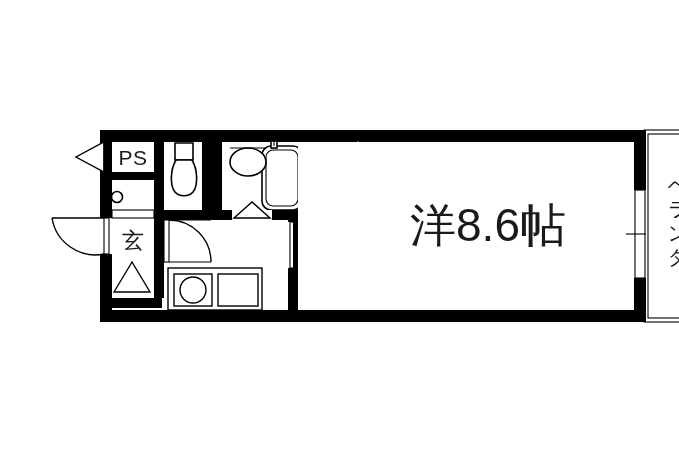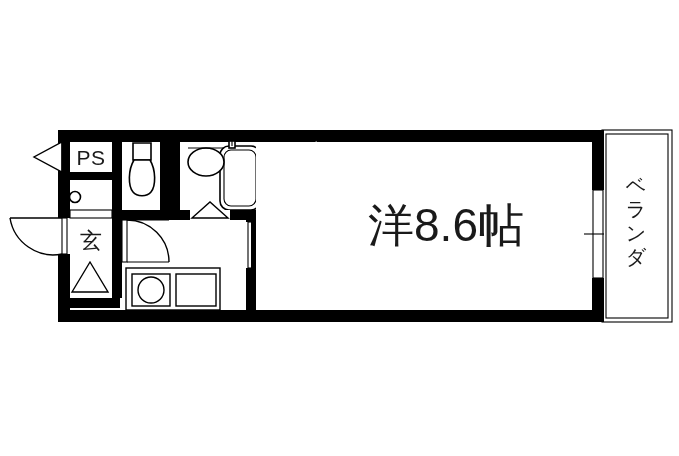--- a/index.html
+++ b/index.html
@@ -11,20 +11,21 @@
     width: 679px;
     height: 456px;
     overflow: hidden;
     font-family: "Liberation Sans", sans-serif;
   }
   #floorplan-root {
     position: relative;
     width: 581px;
     height: 456px;
     background: #a16207;
+    margin-left: 42px;
   }
   #floorplan-svg {
     display: block;
     width: 679px;
     height: 456px;
   }
   .wall      { fill: #000000; }
   .thinline  { fill: none; stroke: #000000; stroke-width: 1.4; }
   .thinline2 { fill: none; stroke: #000000; stroke-width: 1.1; }
   .fixture   { fill: #ffffff; stroke: #000000; stroke-width: 1.6; }

